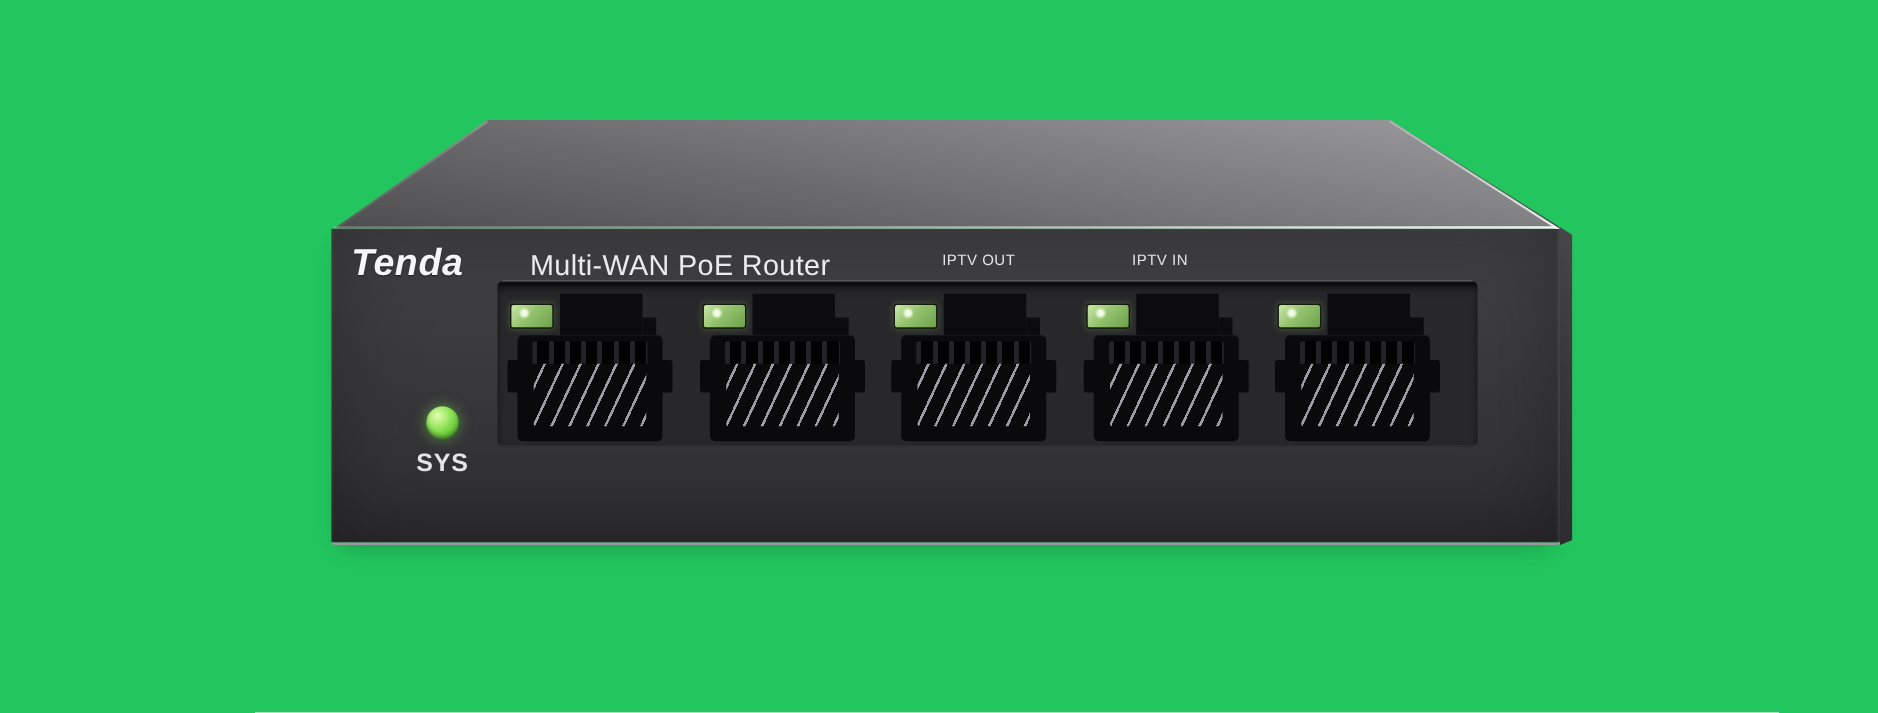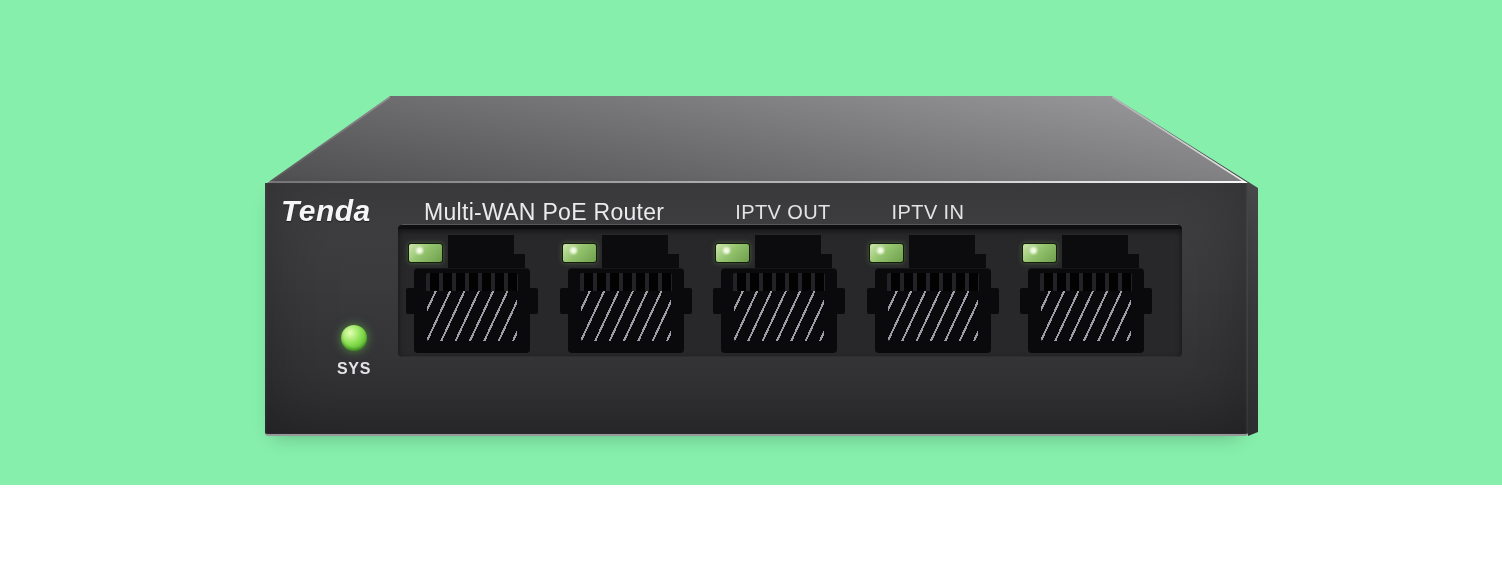--- a/index.html
+++ b/index.html
@@ -1,17 +1,17 @@
 <!DOCTYPE html>
 <html><head>
 <meta charset="utf-8">
 <style>
   html,body{margin:0;padding:0;background:#ffffff;}
   .stage{
-    position:relative;width:1502px;height:485px;background:#86efac;overflow:hidden;
+    position:relative;width:1502px;height:570px;background:#22c55e;overflow:hidden;
     font-family:"Liberation Sans",sans-serif;
   }
   .device{position:absolute;left:265px;top:88px;width:993px;height:348px;}
 
   
   .top-face{
     position:absolute;left:0;top:0;width:993px;height:97px;
     clip-path:polygon(125px 8px,847px 8px,983px 95px,2px 95px);
     background:linear-gradient(100deg,#59595b 0%,#6f6f72 38%,#848487 70%,#959598 100%);
   }
@@ -53,21 +53,21 @@
   .brand{
     position:absolute;left:16px;top:11px;
     font-size:30px;font-weight:700;font-style:italic;letter-spacing:.5px;
     color:#f6f6f8;text-shadow:0 1px 1px rgba(0,0,0,.5);
   }
   .title{
     position:absolute;left:142px;top:16px;
     font-size:23px;font-weight:500;letter-spacing:.3px;color:#ebebee;margin-left:17px;
   }
   .iptv{position:absolute;top:18px;transform:translateX(-50%);
-    font-size:20px;font-weight:500;letter-spacing:.4px;color:#e3e3e6;}
+    font-size:12px;font-weight:500;letter-spacing:.4px;color:#e3e3e6;}
   .iptv-out{left:518px;}
   .iptv-in{left:663px;}
 
   
   .port-panel{
     position:absolute;left:133px;top:42px;width:784px;height:132px;
     box-sizing:border-box;border-top:4px solid #0e0e10;border-radius:4px;
     background:#28282a;
     box-shadow:0 -5px 0 -4px rgba(255,255,255,.14), inset 0 2px 6px rgba(0,0,0,.55),
                inset 0 -1px 0 rgba(255,255,255,.06);
@@ -117,21 +117,21 @@
   }
 
   
   .sys-led{
     position:absolute;left:76px;top:142px;width:26px;height:26px;border-radius:50%;
     background:radial-gradient(circle at 35% 30%,#e4ffb2 0%,#8ae052 45%,#51b028 85%);
     box-shadow:0 0 10px rgba(115,215,75,.55), inset 0 -2px 3px rgba(20,60,10,.45);
   }
   .sys-label{
     position:absolute;left:89px;top:177px;transform:translateX(-50%);
-    font-size:16px;font-weight:600;letter-spacing:.6px;color:#e4e4e7;
+    font-size:20px;font-weight:600;letter-spacing:.6px;color:#e4e4e7;
   }
 </style>
 </head>
 <body>
 
 <div class="stage">
   <div class="device">
 
     <div class="top-face"></div>
     <div class="top-face-shade"></div>

